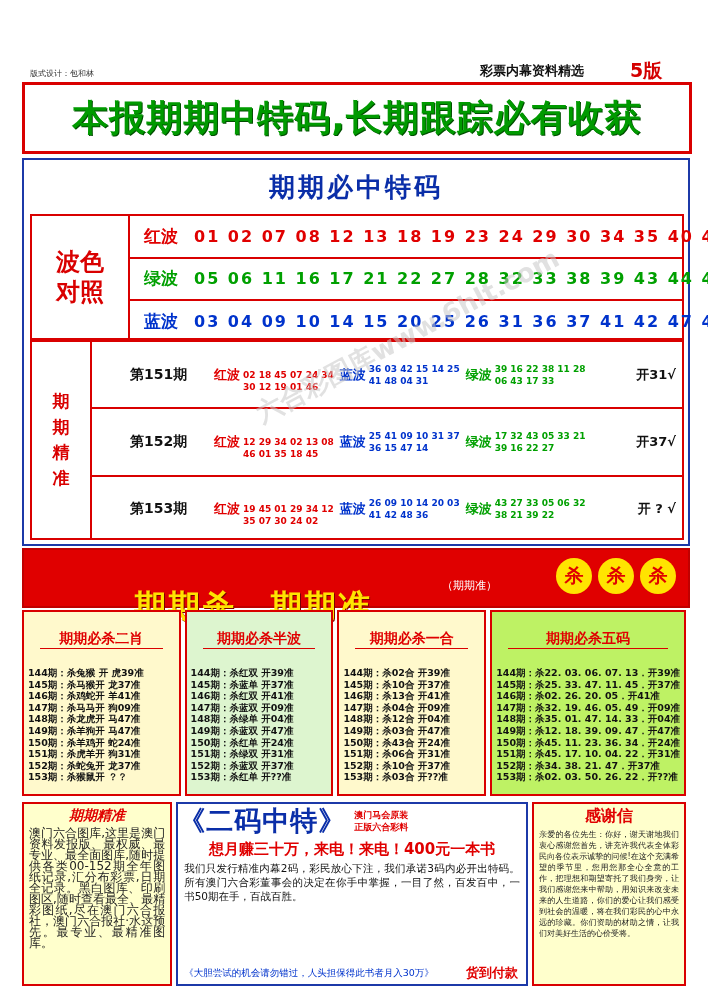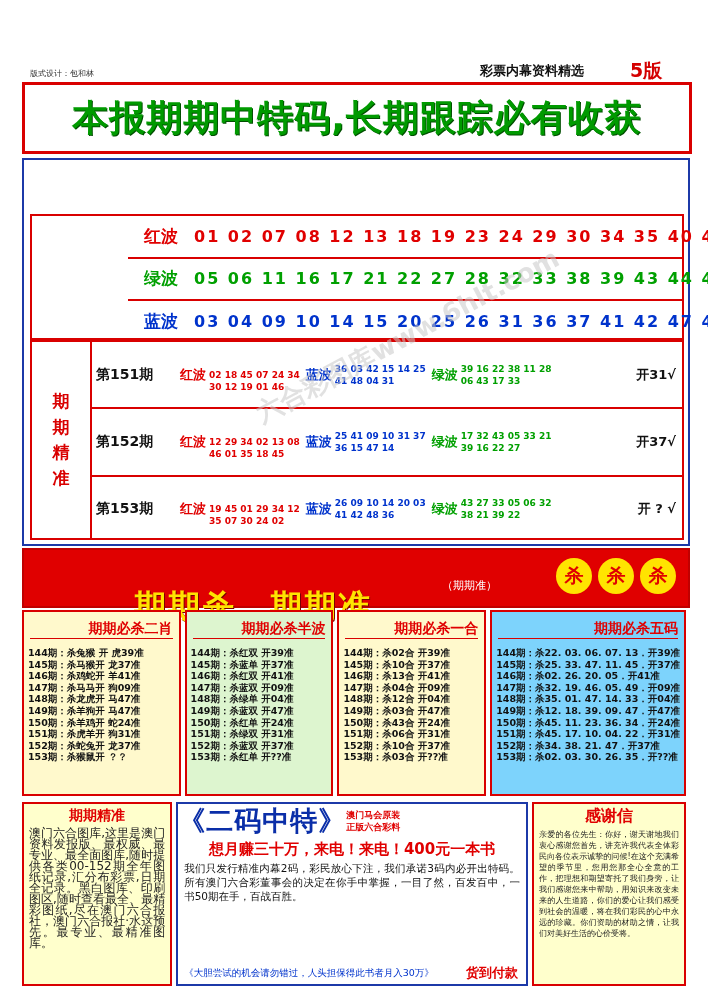--- a/index.html
+++ b/index.html
@@ -67,21 +67,21 @@
   .green{color:#00a000;}
   .blue{color:#0033cc;}
 
   .hist-table{position:absolute;left:6px;top:180px;width:650px;height:196px;border:2px solid #d90000;}
   .hist-left{
     position:absolute;left:0;top:0;width:58px;height:100%;border-right:2px solid #d90000;
     display:flex;flex-direction:column;align-items:center;justify-content:center;
     color:#d90000;font-weight:bold;font-size:17px;line-height:1.5;
   }
   .hist-rows{position:absolute;left:58px;top:0;right:0;bottom:0;}
-  .hist-row{height:33.33%;border-bottom:2px solid #d90000;display:flex;align-items:center;position:relative;}
+  .hist-row{height:33.33%;border-bottom:2px solid #d90000;display:flex;align-items:center;position:relative;padding-left:34px;}
   .hist-row:last-child{border-bottom:none;}
   .hist-period{width:84px;text-align:left;padding-left:6px;font-size:14px;font-weight:bold;color:#111;flex:none;}
   .grp{display:flex;align-items:center;margin-right:6px;}
   .grp-label{font-size:13px;font-weight:bold;margin-right:3px;}
   .grp-nums{font-size:9px;line-height:1.35;font-weight:bold;white-space:nowrap;}
   .g-red .grp-nums{color:#e00000;margin-top:12px;}
   .g-blue .grp-nums{color:#0033cc;}
   .g-green .grp-nums{color:#00a000;}
   .hist-open{position:absolute;right:6px;font-size:13px;font-weight:bold;color:#111;}
 
@@ -108,37 +108,37 @@
     width:36px;height:36px;border-radius:50%;background:#ffe400;color:#e00000;
     font-size:19px;font-weight:bold;display:flex;align-items:center;justify-content:center;
   }
 
   
   .kills{position:absolute;left:22px;top:610px;width:664px;height:186px;display:flex;gap:4px;}
   .killcol{border:2px solid #d90000;background:#fffde0;position:relative;}
   .killcol.c1{width:158px;background:#fff9cc;}
   .killcol.c2{width:148px;background:#ddf5cf;}
   .killcol.c3{width:148px;background:#fff9cc;}
-  .killcol.c4{width:194px;background:#7dd3fc;}
+  .killcol.c4{width:194px;background:#bef264;}
   .killcol h4{
-    margin:6px;height:20px;line-height:20px;text-align:right;
+    margin:16px;height:20px;line-height:20px;text-align:center;
     font-size:14px;font-weight:bold;color:#e00000;border-bottom:1px solid #d90000;
   }
   .killlist{padding:2px 4px 0 4px;}
   .killline{font-size:9.5px;line-height:11.6px;color:#111;white-space:nowrap;font-weight:bold;}
 
   
   .bottom{position:absolute;left:22px;top:802px;width:664px;height:184px;display:flex;gap:4px;}
   .b1{width:148px;border:2px solid #d90000;background:#ffffcc;position:relative;}
-  .b1 h4{margin:0;height:22px;line-height:22px;text-align:center;font-size:14px;font-weight:bold;color:#e00000;}
+  .b1 h4{margin:0;height:22px;line-height:22px;text-align:center;font-size:14px;font-weight:bold;color:#e00000;font-style:italic;}
   .b1 p{margin:0;padding:2px 5px;font-size:12px;line-height:11px;color:#222;text-align:justify;}
   .b2{width:352px;border:2px solid #1c39a8;background:#fff;position:relative;}
   .b2-top{height:34px;background:#fff;display:flex;align-items:center;}
   .b2-title{font-size:27px;font-weight:bold;color:#0a2ea8;letter-spacing:1px;}
-  .b2-right{font-size:9px;color:#e00000;line-height:12px;font-weight:bold;text-align:right;}
+  .b2-right{font-size:9px;color:#e00000;line-height:12px;margin-left:8px;font-weight:bold;text-align:right;}
   .b2-line{font-size:15px;font-weight:bold;color:#e00000;text-align:center;margin-top:2px;}
   .b2-body{font-size:10.5px;line-height:14px;color:#111;padding:2px 6px;text-align:justify;}
   .b2-foot{position:absolute;left:0;bottom:2px;width:100%;display:flex;align-items:center;}
   .b2-foot .warn{font-size:9.5px;color:#0033cc;margin-left:6px;}
   .b2-foot .pay{font-size:13px;font-weight:bold;color:#e00000;margin-left:auto;margin-right:8px;}
   .b3{width:152px;border:2px solid #d90000;background:#ffffcc;position:relative;}
   .b3 h4{margin:0;height:24px;line-height:24px;text-align:center;font-size:16px;font-weight:bold;color:#e00000;}
   .b3 p{margin:0;padding:1px 5px;font-size:8px;line-height:11px;color:#222;text-align:justify;}
 </style>
 </head>
@@ -150,22 +150,27 @@
     <div class="top-sub">版式设计：包和林</div>
     <div class="top-mid">彩票内幕资料精选</div>
     <div class="top-right">5版</div>
   </div>
 
   <div class="banner">
     <div class="banner-txt">本报期期中特码,长期跟踪必有收获</div>
   </div>
 
   <div class="mainbox">
+    <div class="mainbox-title">期期必中特码</div>
 
     <div class="wave-table">
+      <div class="wave-left">
+        <span>波色</span>
+        <span>对照</span>
+      </div>
       <div class="wave-rows">
         <div class="wave-row">
           <div class="wave-name red">红波</div>
           <div class="wave-nums red">01 02 07 08 12 13 18 19 23 24 29 30 34 35 40 45 46</div>
         </div>
         <div class="wave-row">
           <div class="wave-name green">绿波</div>
           <div class="wave-nums green">05  06 11 16  17 21 22 27 28  32 33 38 39 43 44 49</div>
         </div>
         <div class="wave-row">
@@ -306,21 +311,21 @@
       <div class="killlist">
         <div class="killline">144期：杀22. 03. 06. 07. 13．开39准</div>
         <div class="killline">145期：杀25. 33. 47. 11. 45．开37准</div>
         <div class="killline">146期：杀02. 26. 20. 05．开41准</div>
         <div class="killline">147期：杀32. 19. 46. 05. 49．开09准</div>
         <div class="killline">148期：杀35. 01. 47. 14. 33．开04准</div>
         <div class="killline">149期：杀12. 18. 39. 09. 47．开47准</div>
         <div class="killline">150期：杀45. 11. 23. 36. 34．开24准</div>
         <div class="killline">151期：杀45. 17. 10. 04. 22．开31准</div>
         <div class="killline">152期：杀34. 38. 21. 47．开37准</div>
-        <div class="killline">153期：杀02. 03. 30. 26. 35．开??准</div>
+        <div class="killline">153期：杀02. 03. 50. 26. 22．开??准</div>
       </div>
     </div>
 
   </div>
 
   <div class="bottom">
 
     <div class="b1">
       <h4>期期精准</h4>
       <p>澳门六合图库,这里是澳门资料发报版、最权威、最专业、最全面图库,随时提供各类00-152期全年图纸记录,汇分布彩票,日期全记录。黑白图库、印刷图区,随时查看最全、最精彩图纸,尽在澳门六合报社，澳门六合报社·水这预先。最专业、最精准图库。</p>

